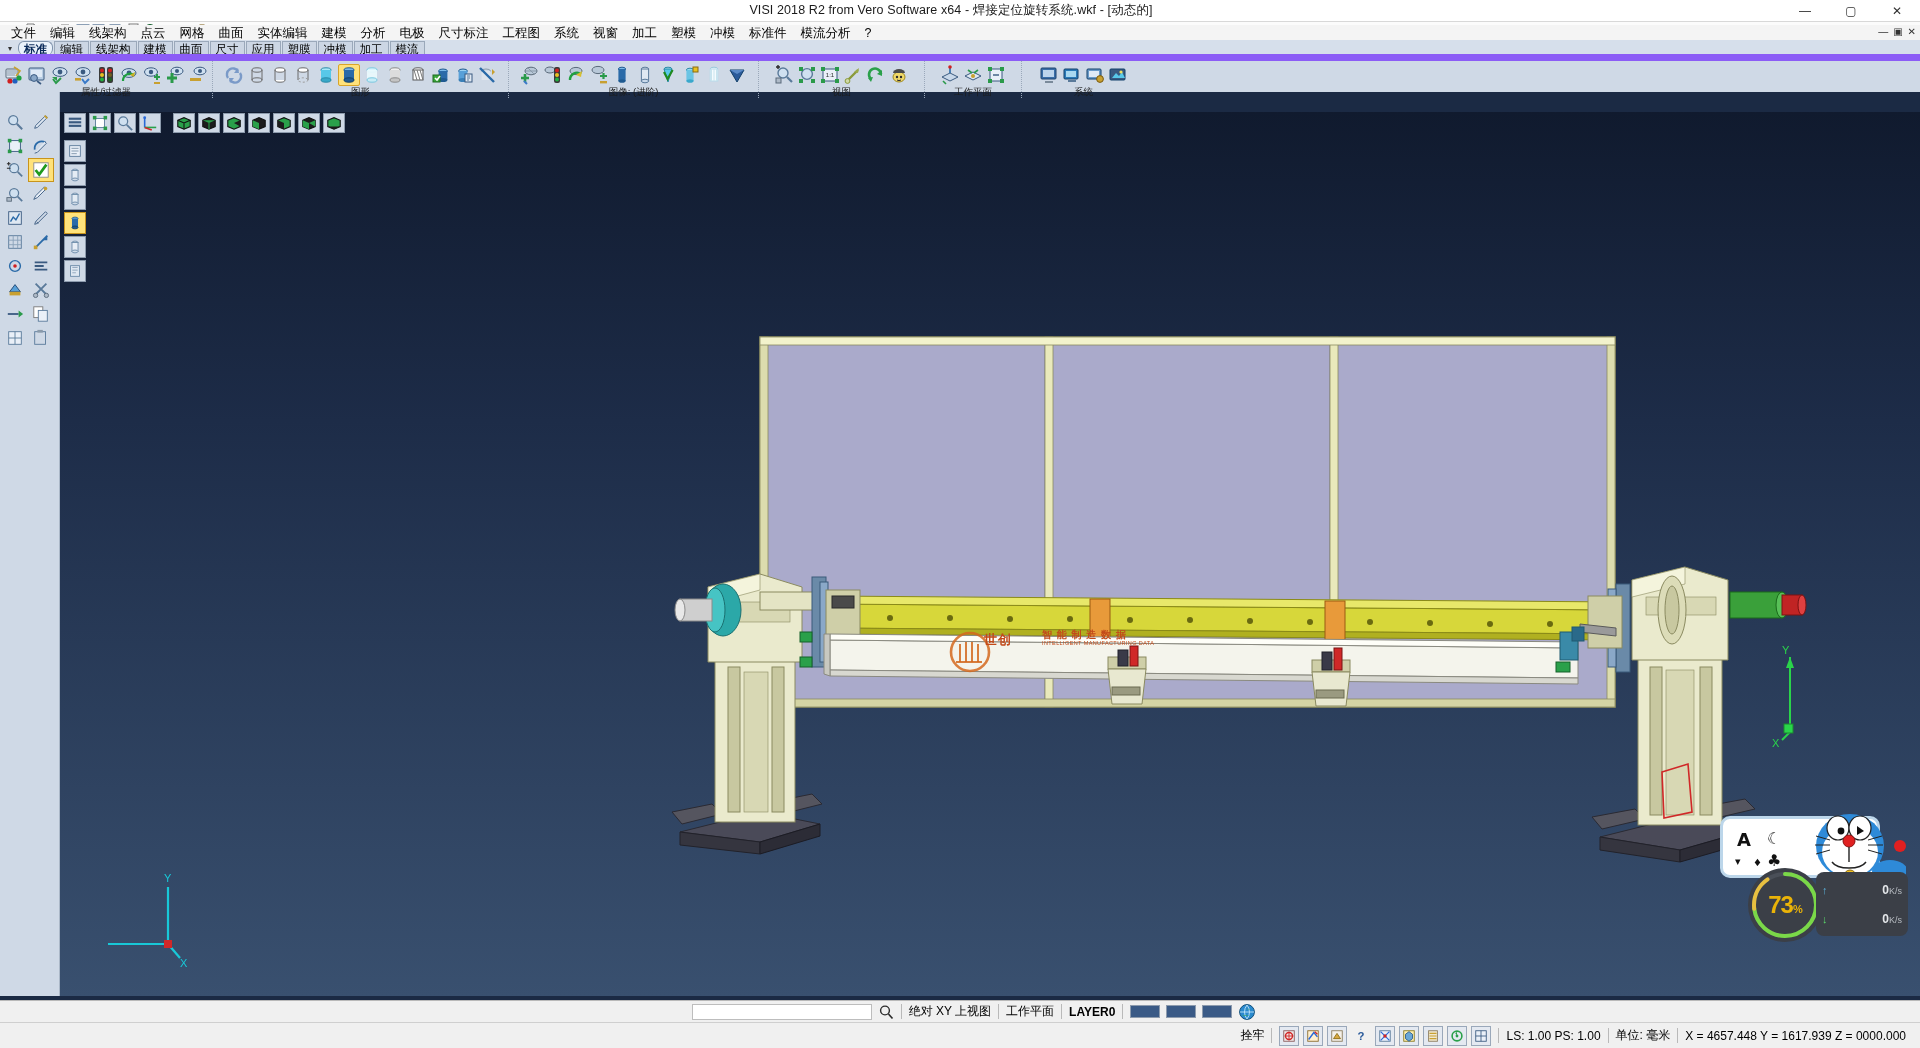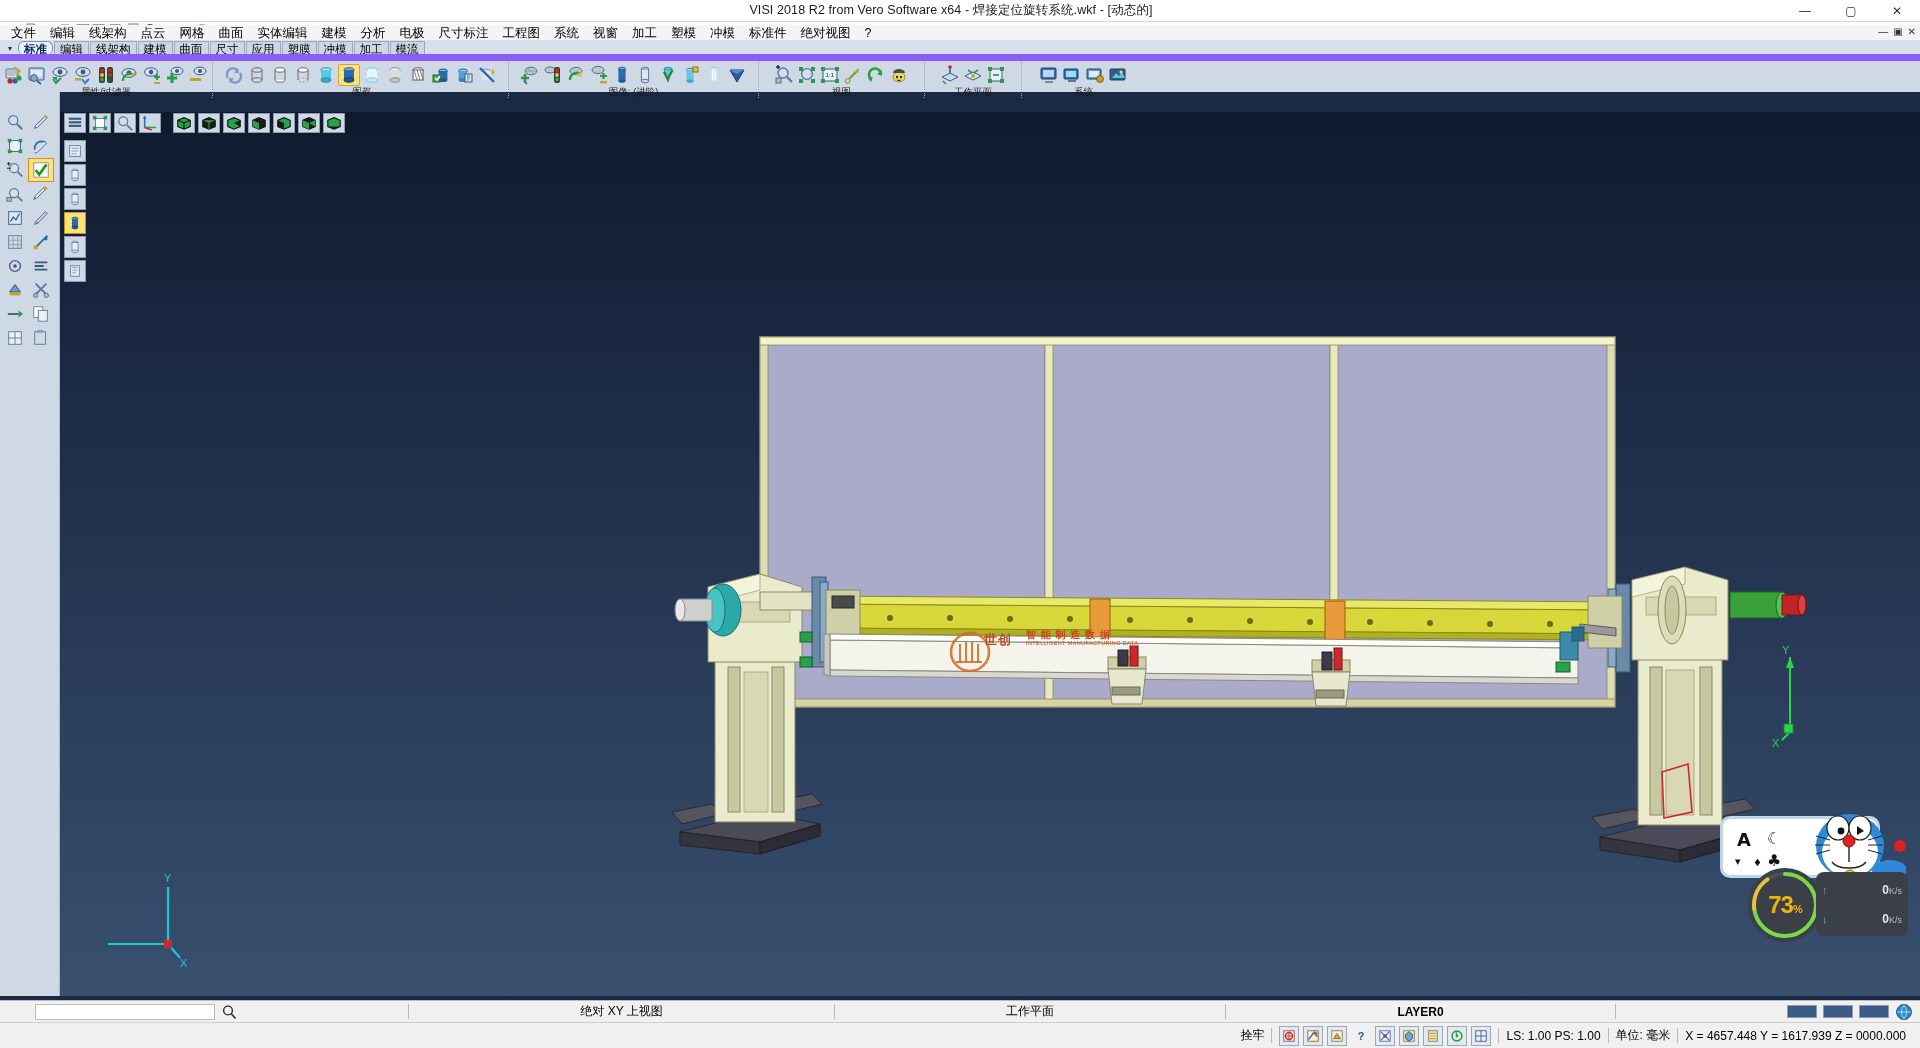--- a/index.html
+++ b/index.html
@@ -114,21 +114,21 @@
   .canvas {
     position:absolute; left:60px; top:112px; width:1860px; height:884px;
     background:linear-gradient(#101a2e 0%, #1d2c48 35%, #39506f 100%);
     overflow:hidden;
   }
 
   
   .statusbar-top {
     position:absolute; left:0; bottom:26px; width:1920px; height:22px;
     background:#f0f0f0; border-top:1px solid #b9b9b9;
-    display:flex; align-items:center; justify-content:space-between; gap:0;
+    display:flex; align-items:center; justify-content:center; gap:0;
     font-size:12px; color:#000;padding-left:28px;
   }
   .statusbar-bot {
     position:absolute; left:0; bottom:0; width:1920px; height:26px;
     background:#f0f0f0; border-top:1px solid #cfcfcf;
     display:flex; align-items:center; font-size:12px; color:#000;
   }
   .sb-sec { display:flex; align-items:center; gap:6px; padding:0 7px; height:22px; }
   .sb-div { width:1px; height:15px; background:#b9b9b9; }
   .sb-ic {
@@ -294,21 +294,21 @@
     <div class="menu-item">分析</div>
     <div class="menu-item">电极</div>
     <div class="menu-item">尺寸标注</div>
     <div class="menu-item">工程图</div>
     <div class="menu-item">系统</div>
     <div class="menu-item">视窗</div>
     <div class="menu-item">加工</div>
     <div class="menu-item">塑模</div>
     <div class="menu-item">冲模</div>
     <div class="menu-item">标准件</div>
-    <div class="menu-item">绝对视图</div>
+    <div class="menu-item">模流分析</div>
     <div class="menu-item">?</div>
   </div>
 
   <div style="position:absolute;right:4px;top:26px;display:flex;gap:5px;font-size:10px;color:#333;">
     <span>—</span>
     <span>▣</span>
     <span>✕</span>
   </div>
 
   <div class="ribbon-tabs">
@@ -403,21 +403,21 @@
           <svg width="20" height="20" viewBox="0 0 20 20">
               <ellipse cx="12" cy="6" rx="6" ry="3.8" fill="#cfe0f0" stroke="#3a5a80"></ellipse>
               <circle cx="12" cy="6" r="2" fill="#3a5a80"></circle>
               <rect x="2" y="13" width="11" height="3" fill="#c8a030"></rect>
             </svg>
         </div>
       </div>
       <div class="rlabel">属性/过滤器</div>
     </div>
 
-    <div class="rgroup" style="padding-left:10px;padding-right:10px;font-style:italic;">
+    <div class="rgroup" style="padding-left:10px;padding-right:10px;">
       <div class="ricons">
         <div class="ric">
           <svg width="20" height="20" viewBox="0 0 20 20">
               <path d="M4 13a6 6 0 0 1 10-7" stroke="#7a9ac8" stroke-width="2.4" fill="none"></path>
               <path d="M14 3l1 5-5 0z" fill="#7a9ac8"></path>
               <path d="M16 8a6 6 0 0 1-10 7" stroke="#7a9ac8" stroke-width="2.4" fill="none"></path>
               <path d="M6 18l-1-5 5 0z" fill="#7a9ac8"></path>
             </svg>
         </div>
         <div class="ric">
@@ -1000,21 +1000,21 @@
         <path d="M108 832 L120 846" stroke="#18c8d8" stroke-width="2.2"></path>
         <rect x="104" y="828" width="8" height="8" fill="#d02828"></rect>
       </g>
     </svg>
 
     <div class="watermark" style="left:872px;top:518px;">
       <div style="width:40px;"></div>
       <div class="wm-text">
         <div class="big">世创</div>
       </div>
-      <div class="wm-text" style="margin-left:2px;">
+      <div class="wm-text" style="margin-left:18px;">
         <div style="font-size:10px;font-weight:bold;letter-spacing:1px;">智 能 制 造 数 据</div>
         <div style="font-size:5.5px;letter-spacing:0.4px;">INTELLIGENT MANUFACTURING DATA</div>
       </div>
     </div>
 
     <div style="position:absolute;left:1722px;top:532px;color:#2ad44a;font-size:11px;">Y</div>
     <div style="position:absolute;left:1712px;top:625px;color:#2ad44a;font-size:11px;">X</div>
 
     <div style="position:absolute;left:104px;top:760px;color:#18c8d8;font-size:11px;">Y</div>
     <div style="position:absolute;left:120px;top:845px;color:#18c8d8;font-size:11px;">X</div>

